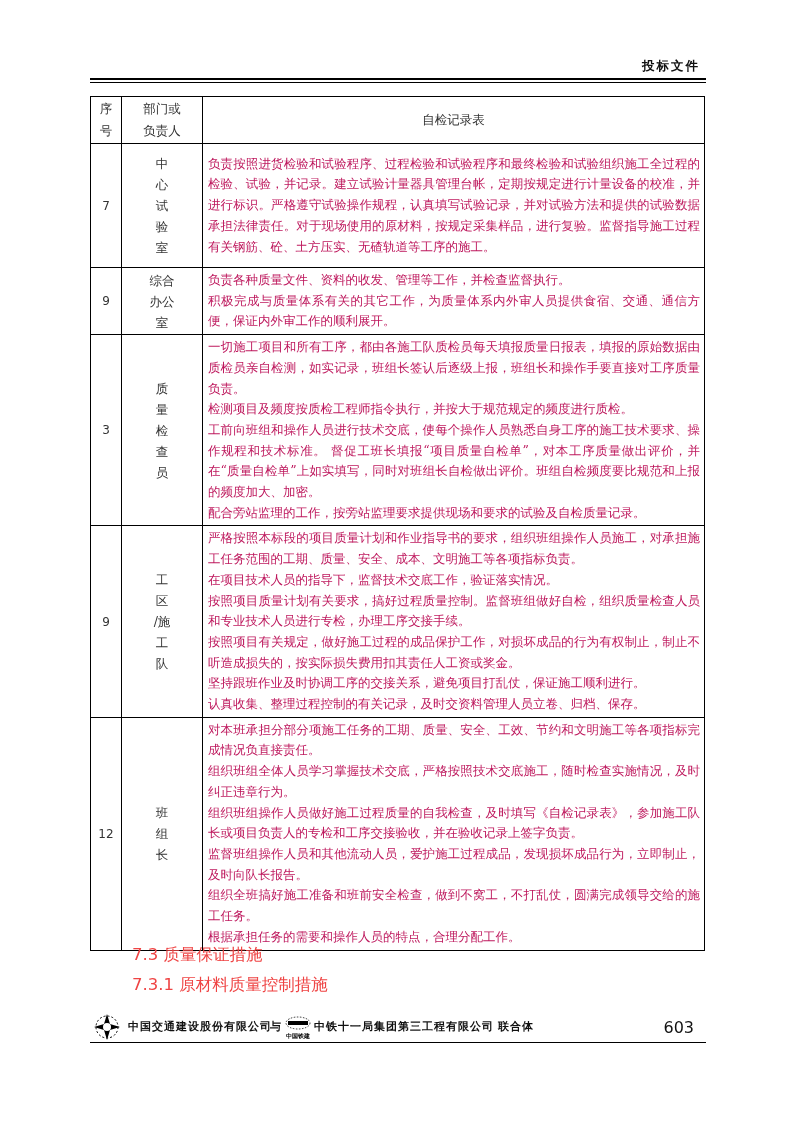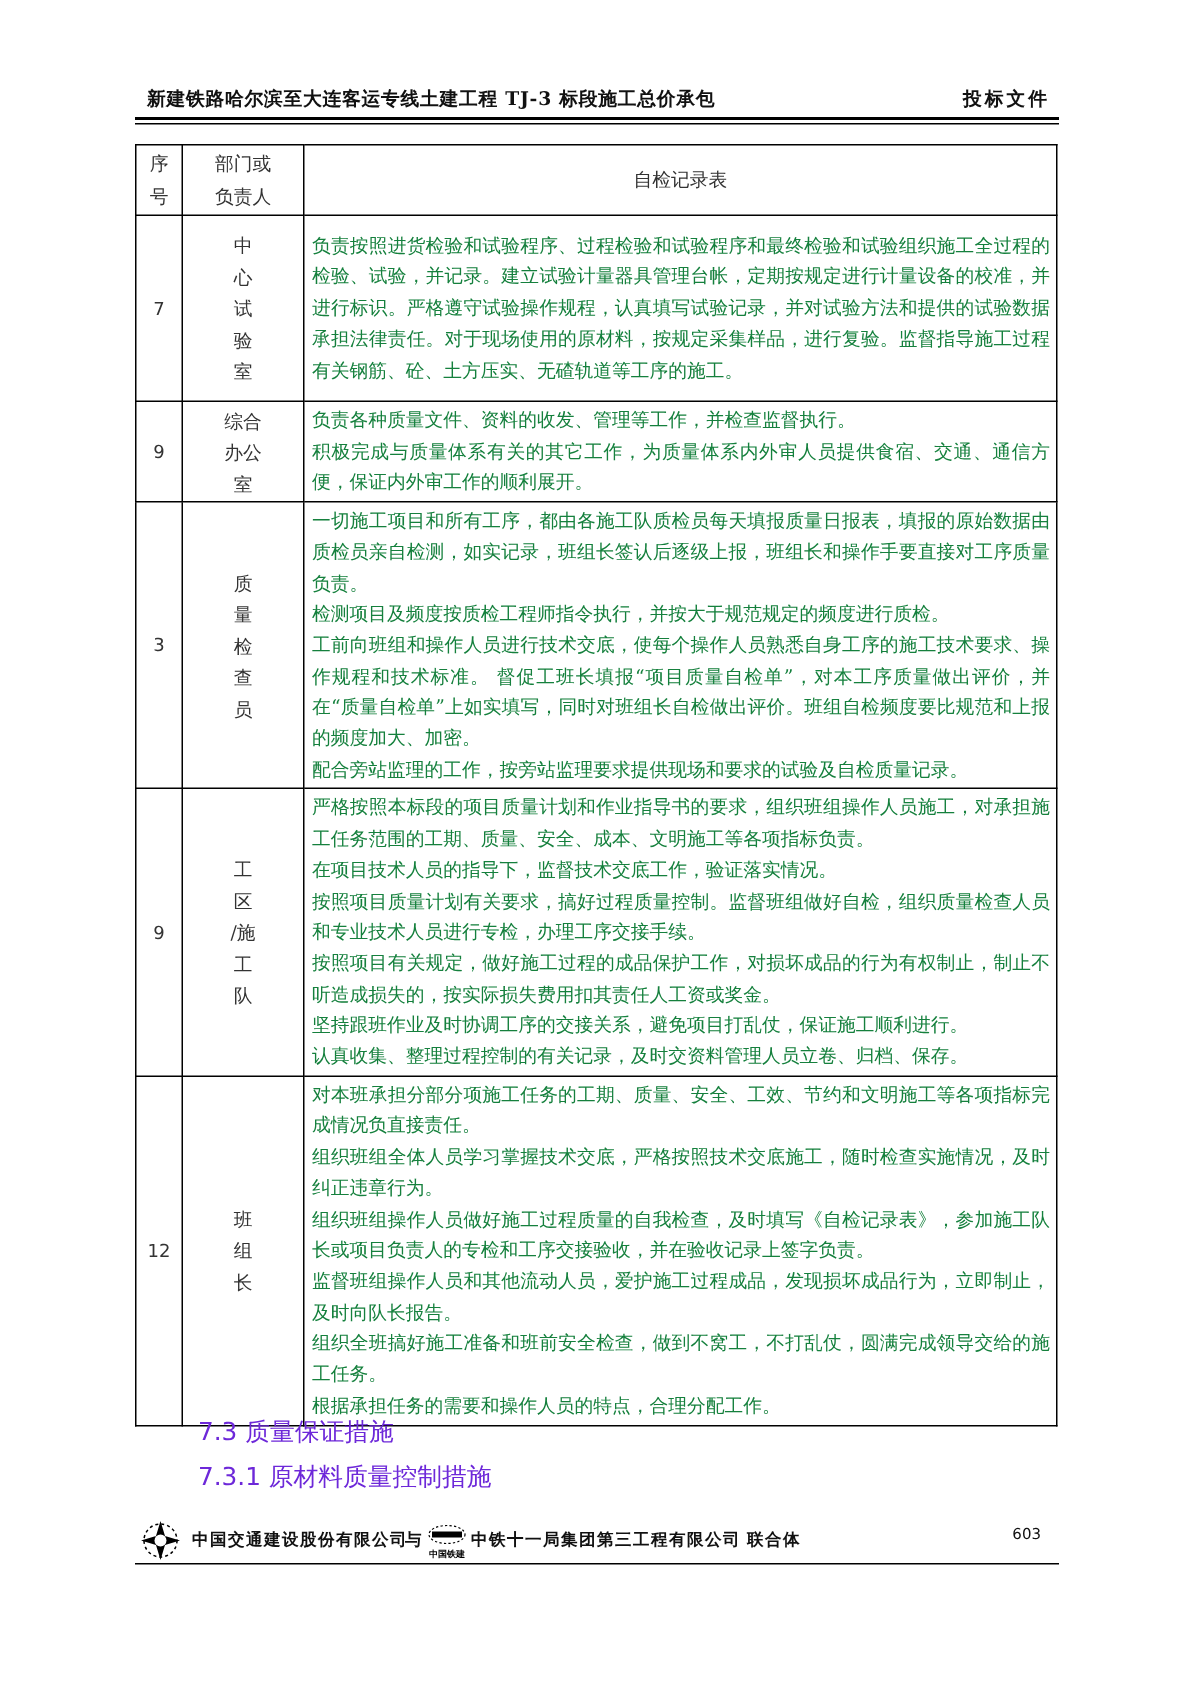--- a/index.html
+++ b/index.html
@@ -10,35 +10,34 @@
   .hdr-right { position:absolute; right:6px; top:0; font-size:12.5px; font-weight:bold; letter-spacing:2px;margin-left:15px; }
   .hdr-rule1 { position:absolute; left:90px; top:78px; width:616px; height:0; border-top:2px solid #000; }
   .hdr-rule2 { position:absolute; left:90px; top:82px; width:616px; height:0; border-top:1px solid #000; }
 
   table.grid { position:absolute; left:90px; top:96px; width:614px; border-collapse:collapse; table-layout:fixed; }
   table.grid td, table.grid th { border:1px solid #000; padding:0; vertical-align:middle; font-weight:normal; }
   col.c1 { width:31px; } col.c2 { width:81px; } col.c3 { width:502px; }
   .th-cell { text-align:center; font-size:12.5px; line-height:22px; color:#333; }
   .num { text-align:center; font-family:"DejaVu Sans","Liberation Sans",sans-serif; font-size:12px; color:#333; }
   .dept { text-align:center; font-size:12.5px; line-height:21px; color:#333; }
-  .duty { padding:2px 4px 2px 5px !important; font-size:12.5px; line-height:20.7px; text-align:justify; color:#15803d; }
+  .duty { padding:2px 4px 2px 5px !important; font-size:12.5px; line-height:20.7px; text-align:justify; color:#be185d; }
   .duty p { margin:0; }
-  .sec { position:absolute; left:132px; font-family:"DejaVu Sans","Liberation Sans",sans-serif; font-size:16.5px; color:#6d28d9; }
+  .sec { position:absolute; left:132px; font-family:"DejaVu Sans","Liberation Sans",sans-serif; font-size:16.5px; color:#ef4444; }
   .ftr-rule { position:absolute; left:90px; top:1042px; width:616px; border-top:1.5px solid #000; }
   .ftr { position:absolute; left:92px; top:1012px; width:614px; height:30px; }
   .ftr-logo1 { position:absolute; left:0; top:0; width:30px; height:30px; }
   .ftr-text { position:absolute; top:7px; font-size:11px; font-weight:bold; white-space:nowrap; letter-spacing:1px; }
   .ftr-logo2 { position:absolute; left:192px; top:2px; width:28px; height:26px; }
-  .pgnum { position:absolute; right:12px; top:6px; font-family:"DejaVu Sans","Liberation Sans",sans-serif; font-size:10px; }
+  .pgnum { position:absolute; right:12px; top:6px; font-family:"DejaVu Sans","Liberation Sans",sans-serif; font-size:16px; }
 </style>
 </head>
 <body>
 
 <div class="hdr">
-  <span class="hdr-left">新建铁路哈尔滨至大连客运专线土建工程 TJ-3 标段施工总价承包</span>
   <span class="hdr-right">投标文件</span>
 </div>
 <div class="hdr-rule1"></div>
 <div class="hdr-rule2"></div>
 
 <table class="grid">
   <colgroup>
       <col class="c1">
       <col class="c2">
       <col class="c3">

